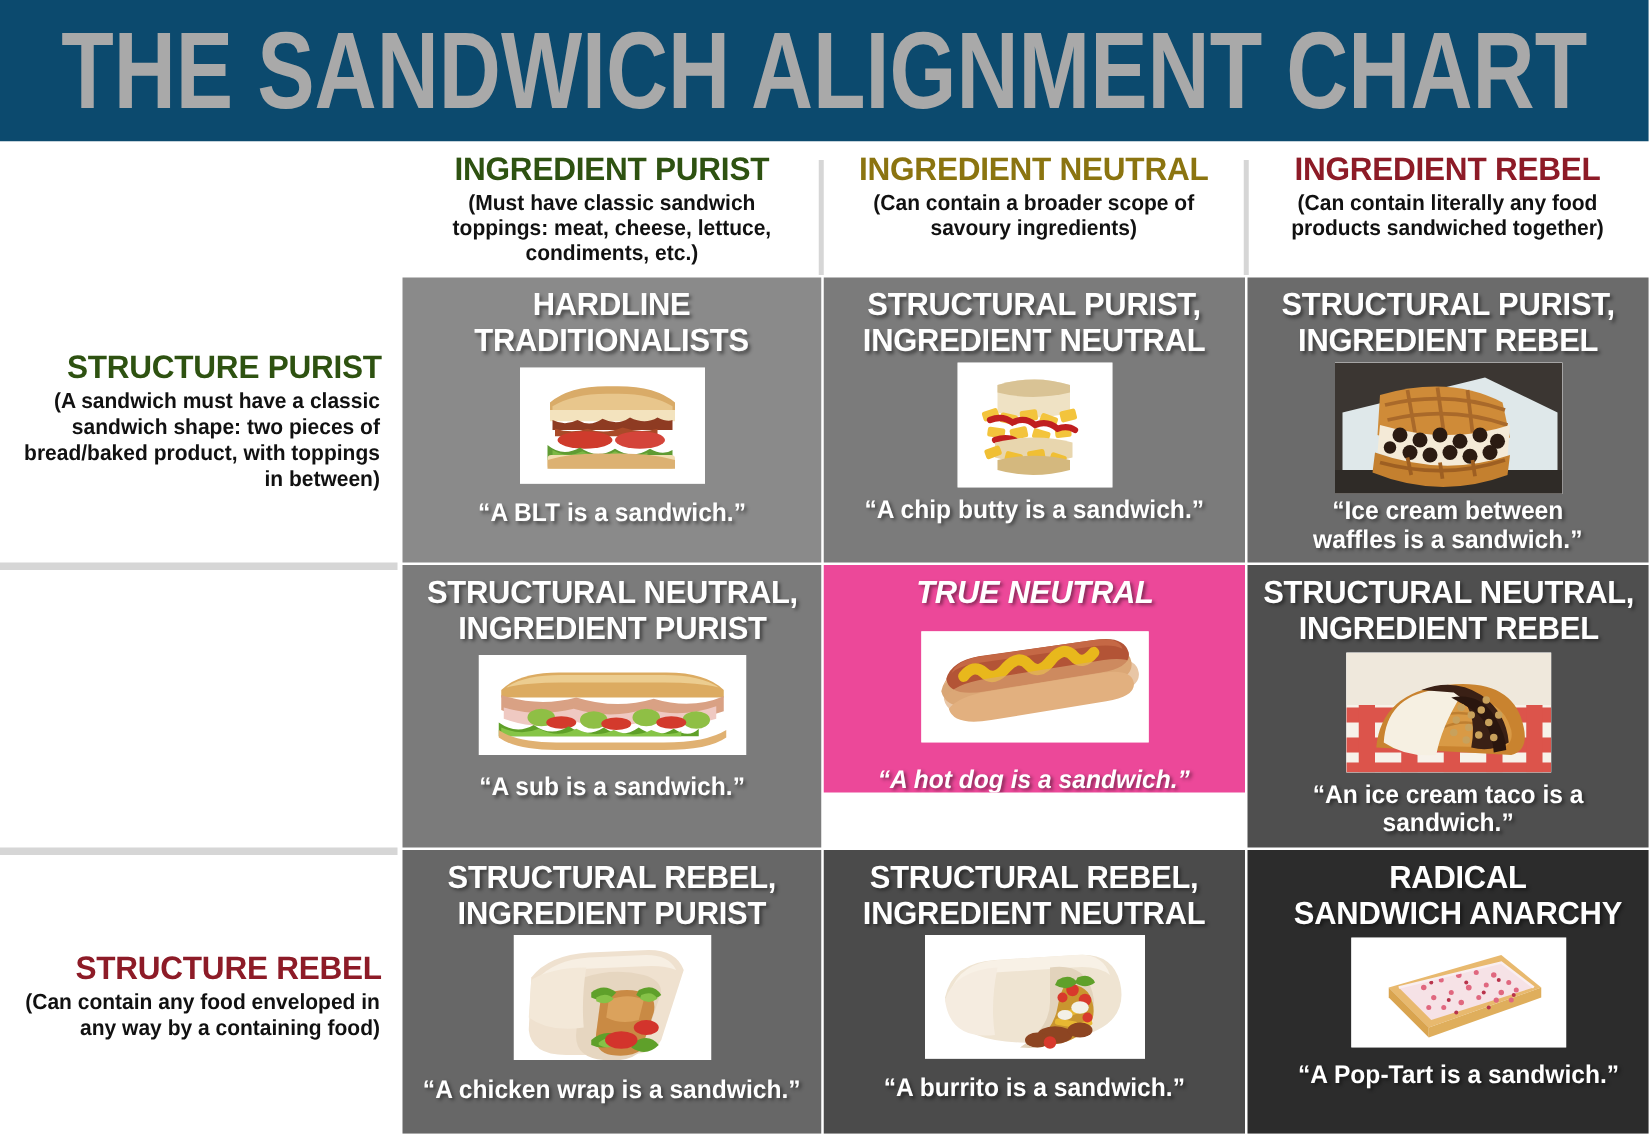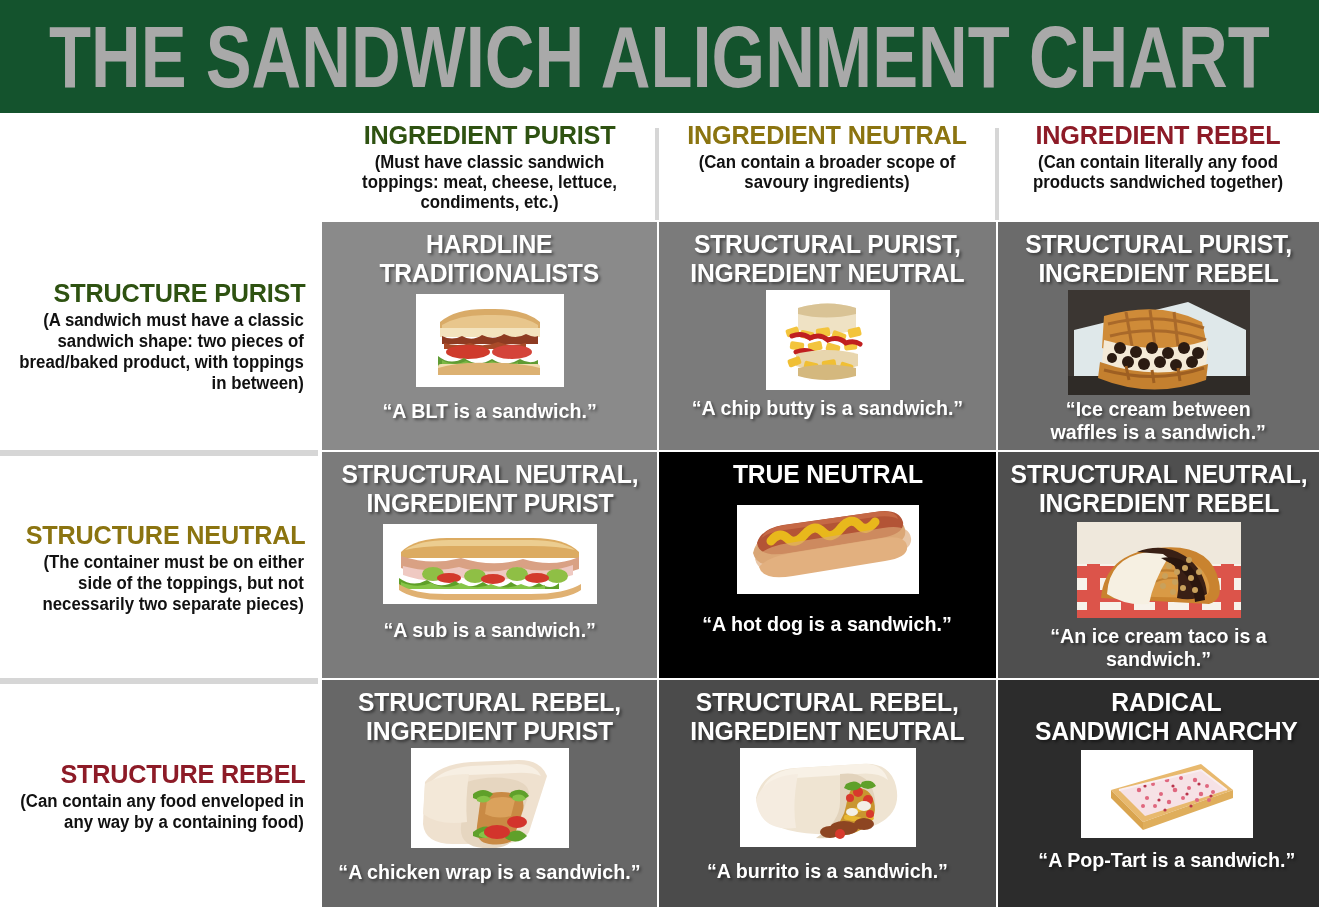--- a/index.html
+++ b/index.html
@@ -132,21 +132,21 @@
     overflow:hidden;
     flex:0 0 auto;
   }
   .photo svg{display:block;width:100%;height:100%;}
 </style>
 </head>
 <body>
 
 <div class="page">
 
-  <div class="titlebar" style="background: #14532d;">
+  <div class="titlebar" style="background: #0c4a6e;">
     <div class="title" style="color: rgb(169, 169, 169);">THE SANDWICH ALIGNMENT CHART</div>
   </div>
 
   <div class="colheads">
     <div class="colhead c1">
       <div class="ch-title" id="ch0t" style="color: rgb(46, 82, 17);">INGREDIENT PURIST</div>
       <div class="ch-sub" id="ch0s">(Must have classic sandwich toppings:
 meat, cheese, lettuce, condiments, etc.)</div>
     </div>
     <div class="colhead c2">
@@ -165,27 +165,20 @@
 
   <div class="rowhead" style="top:222px;height:228px;">
     <div class="rh-title" id="rh0t" style="color: rgb(46, 82, 17);">STRUCTURE PURIST</div>
     <div class="rh-sub" id="rh0s">(A sandwich must have a classic
 sandwich shape: two pieces of
 bread/baked product, with
 toppings in between)</div>
   </div>
   <div class="hdiv" style="top: 450px; background: rgb(214, 214, 214);"></div>
 
-  <div class="rowhead" style="top:456px;height:222px;">
-    <div class="rh-title" id="rh1t" style="color: rgb(139, 116, 16);">STRUCTURE NEUTRAL</div>
-    <div class="rh-sub" id="rh1s">(The container must be on
-either side of the toppings, but
-not necessarily two
-separate pieces)</div>
-  </div>
   <div class="hdiv" style="top: 678px; background: rgb(214, 214, 214);"></div>
 
   <div class="rowhead" style="top:684px;height:223px;">
     <div class="rh-title" id="rh2t" style="color: rgb(141, 27, 39);">STRUCTURE REBEL</div>
     <div class="rh-sub" id="rh2s">(Can contain any food
 enveloped in any way by a
 containing food)</div>
   </div>
 
   <div class="grid">
@@ -312,21 +305,21 @@
             <ellipse cx="154" cy="54" rx="12" ry="5"></ellipse>
           </g>
           <path d="M16 54 q14 10 28 2 q14 10 28 1 q14 10 28 1 q14 10 28 0 q14 10 28 1 q12 8 20 0 l0 6 l-160 0 z" fill="#5fa028"></path>
           <path d="M18 58 q16 7 30 1 q16 8 30 0 q16 8 30 1 q16 7 30 0 q14 6 24 1 l0 4 l-144 0 z" fill="#86c547"></path>
           <path d="M16 60 q14 10 46 10 l86 0 q34 0 50 -10 l0 6 q-14 10 -50 10 l-86 0 q-32 0 -46 -10 z" fill="#e0b172"></path>
         </svg>
       </div>
       <div class="cl-quote" style="margin-top:14px;">“A sub is a sandwich.”</div>
     </div>
 
-    <div class="cell" id="cell4" style="left: 337px; top: 230px; width: 337px; height: 226px; background: #000000;">
+    <div class="cell" id="cell4" style="left: 337px; top: 230px; width: 337px; height: 182px; background: #ec4899; font-style: italic;">
       <div class="cl-title">TRUE NEUTRAL</div>
       <div class="photo" style="width:182px;height:89px;margin-top:16px;">
         <svg viewBox="0 0 182 89" preserveAspectRatio="none">
           <rect x="0" y="0" width="182" height="89" fill="#ffffff"></rect>
           <path d="M16 48 q4 -18 28 -22 l94 -14 q26 -4 30 12 q3 14 -22 19 l-94 16 q-32 6 -36 -11 z" fill="#d9a676"></path>
           <path d="M18 44 q4 -14 26 -18 l94 -14 q22 -3 26 8 q-8 -5 -26 -2 l-94 14 q-22 3 -26 12 z" fill="#e7bc8f"></path>
           <path d="M20 38 q4 -14 26 -18 l92 -13 q24 -4 28 10 q2 12 -22 16 l-92 15 q-30 5 -32 -10 z" fill="#b35436"></path>
           <path d="M24 34 q4 -11 24 -14 l90 -13 q20 -3 23 7 q-7 -4 -23 -2 l-90 13 q-20 3 -24 9 z" fill="#c56845"></path>
           <path d="M34 36 q8 -10 16 -3 q8 8 18 -4 q10 -11 18 -2 q8 9 18 -4 q10 -12 18 -3 q7 8 16 -3" stroke="#e8b81c" stroke-width="9" fill="none" stroke-linecap="round" stroke-linejoin="round"></path>
           <path d="M18 54 q8 -12 34 -16 l94 -15 q26 -4 28 10 q2 13 -24 17 l-94 16 q-34 6 -38 -12 z" fill="#dba877" opacity="0.65"></path>

